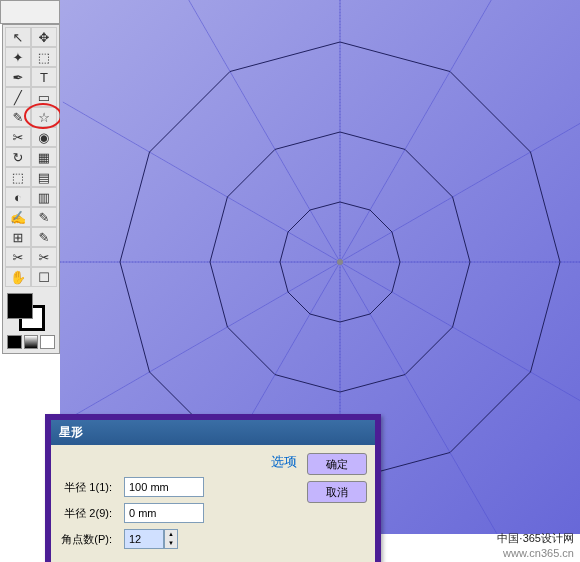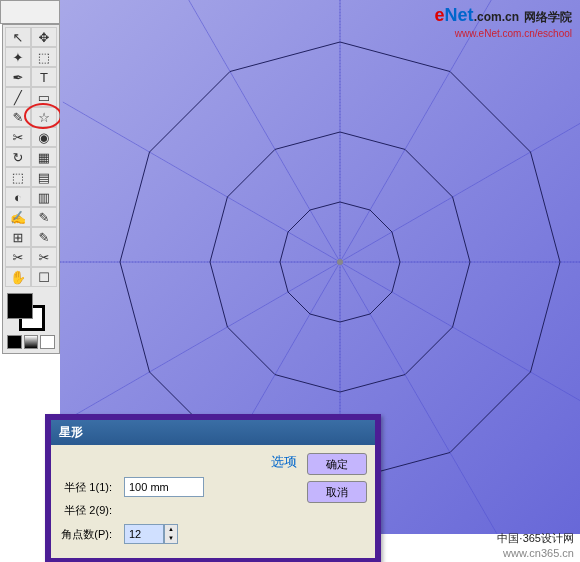--- a/index.html
+++ b/index.html
@@ -147,40 +147,34 @@
         <line x1="0" y1="262" x2="560" y2="262" stroke="#4040c0" stroke-dasharray="1 2" opacity="0.8"></line>
         <line x1="280" y1="0" x2="280" y2="534" stroke="#4040c0" stroke-dasharray="1 2" opacity="0.8"></line>
       </g>
     <g id="polys" stroke="#202060" stroke-width="1" fill="none">
         <polygon points="280.0,202.0 310.0,210.0 332.0,232.0 340.0,262.0 332.0,292.0 310.0,314.0 280.0,322.0 250.0,314.0 228.0,292.0 220.0,262.0 228.0,232.0 250.0,210.0"></polygon>
         <polygon points="280.0,132.0 345.0,149.4 392.6,197.0 410.0,262.0 392.6,327.0 345.0,374.6 280.0,392.0 215.0,374.6 167.4,327.0 150.0,262.0 167.4,197.0 215.0,149.4"></polygon>
         <polygon points="280.0,42.0 390.0,71.5 470.5,152.0 500.0,262.0 470.5,372.0 390.0,452.5 280.0,482.0 170.0,452.5 89.5,372.0 60.0,262.0 89.5,152.0 170.0,71.5"></polygon>
       </g>
     <circle cx="280" cy="262" r="3" fill="#888"></circle>
   </svg>
-  <div class="watermark">
-    <div class="wm-logo">
-      <span class="wm-e">e</span><span class="wm-net">Net</span><span class="wm-cn">.com.cn</span>
-      <span class="wm-cn">网络学院</span>
-    </div>
-    <div class="wm-url">www.eNet.com.cn/eschool</div>
-  </div>
 </div>
 
 <div class="dialog">
   <div class="dlg-title">星形</div>
   <div class="dlg-body">
     <div class="dlg-left">
       <span class="dlg-group-label">选项</span>
       <div class="dlg-field">
         <label>半径 1(1):</label>
         <input type="text" value="100 mm" style="">
       </div>
       <div class="dlg-field">
         <label>半径 2(9):</label>
+        <input type="text" value="0 mm" style="">
       </div>
       <div class="dlg-field">
         <label>角点数(P):</label>
         <input type="text" class="num" value="12" style="">
         <div class="spinner">
           <span>▲</span>
           <span>▼</span>
         </div>
       </div>
     </div>

